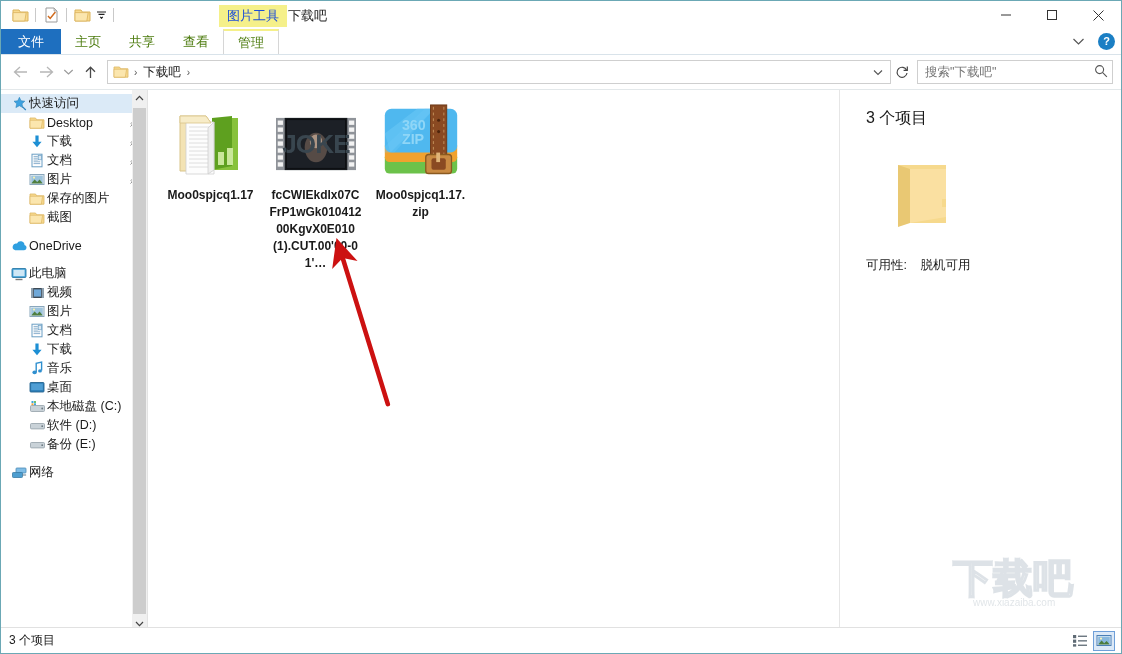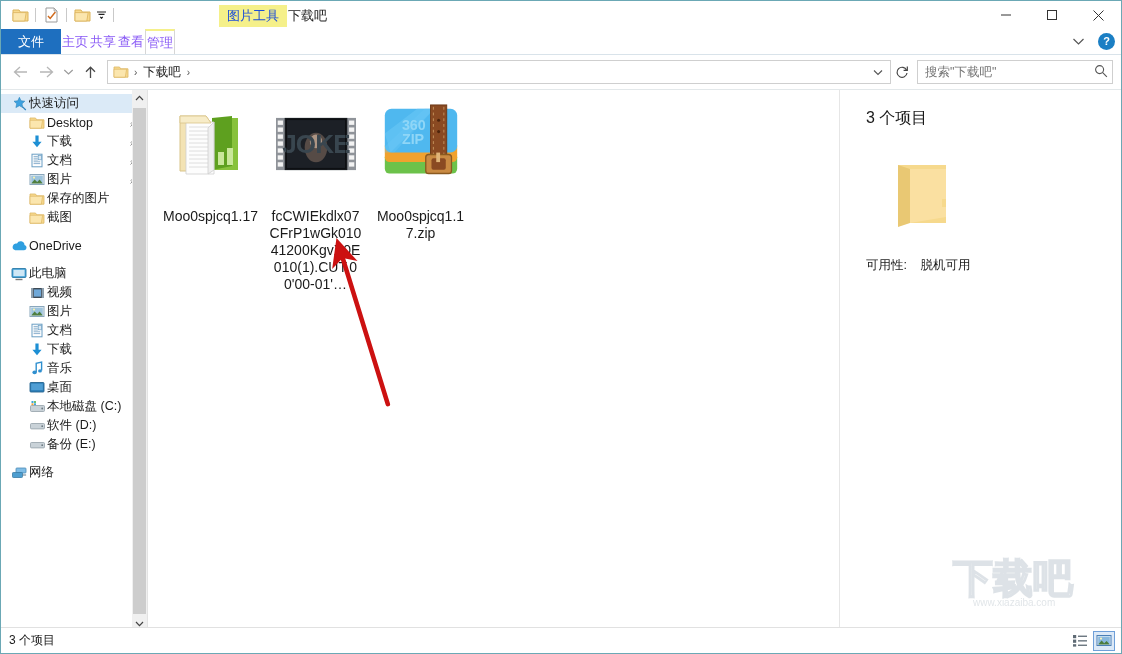--- a/index.html
+++ b/index.html
@@ -35,22 +35,22 @@
   .wincontrols{ position:absolute; right:0; top:0; display:flex; height:28px;}
   .wc{ width:46px; height:28px; display:flex; align-items:center; justify-content:center; }
   .wc svg{ display:block; }
 
   
   .tabbar{
     height:25px; position:relative; display:flex; align-items:flex-end;
     background:#fff;
   }
   .tab{
-    height:25px; padding:0 1px; display:flex; align-items:center;
-    font-size:13px; color:#8b5cf6; cursor:default; position:relative;
+    height:25px; padding:0 14px; display:flex; align-items:center;
+    font-size:13px; color:#4d7c0f; cursor:default; position:relative;
   }
   .tab.file{ background:#1e6fbf; color:#fff; padding:0 17px; }
   .tab.ctx{ border-left:1px solid #d6d6d6; border-right:1px solid #d6d6d6; border-top:2px solid #f5f08a; }
   .ribbon-right{ position:absolute; right:6px; top:2px; display:flex; align-items:center; gap:10px; }
   .chev-collapse{ width:20px; height:20px; display:flex; align-items:center; justify-content:center; }
   .help-ico{ width:17px; height:17px; border-radius:50%; background:#1b7fc4;
     color:#fff; font-size:11px; font-weight:bold; display:flex; align-items:center; justify-content:center; }
 
   .ribbon-divider{ height:1px; background:#d9e3ea; }
 
@@ -113,22 +113,22 @@
   
   .content{
     flex:1; background:#fff; position:relative; padding:14px 0 0 14px;
     display:flex; align-items:flex-start; gap:0;
   }
   .tile{
     width:97px; margin-right:8px; display:flex; flex-direction:column; align-items:center;
   }
   .tile-ico{ width:80px; height:80px; display:flex; align-items:center; justify-content:center; }
   .tile-name{
-    margin-top:24px; font-size:14px; color:#1a1a1a; text-align:center;
-    line-height:17px; word-break:break-all; width:95px;
+    margin-top:3px; font-size:12px; color:#1a1a1a; text-align:center;
+    line-height:17px; word-break:break-all; width:95px;font-weight:bold;
   }
 
   .arrow-layer{ position:absolute; left:0; top:0; width:100%; height:100%; pointer-events:none;}
 
   
   .detailpane{
     width:282px; background:#fff; border-left:1px solid #e6e6e6;
     padding:18px 0 0 26px; position:relative;
   }
   .dp-title{ font-size:16px; color:#1a1a1a; }

